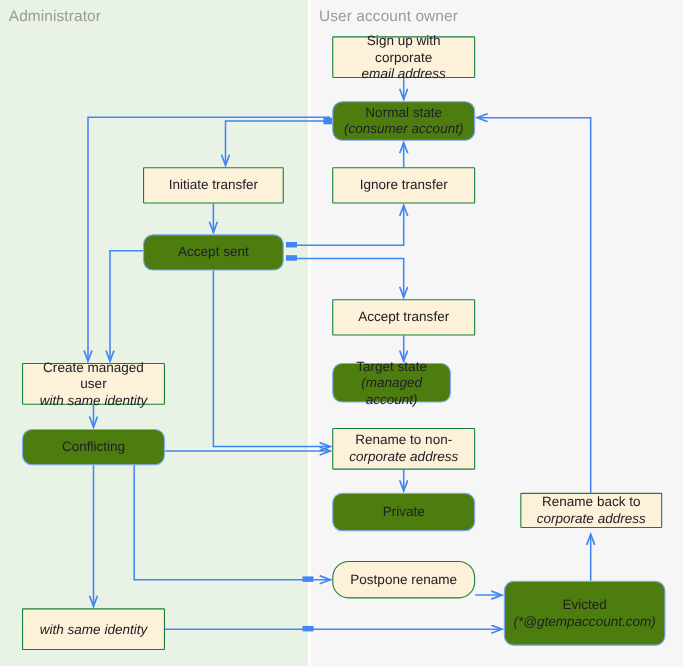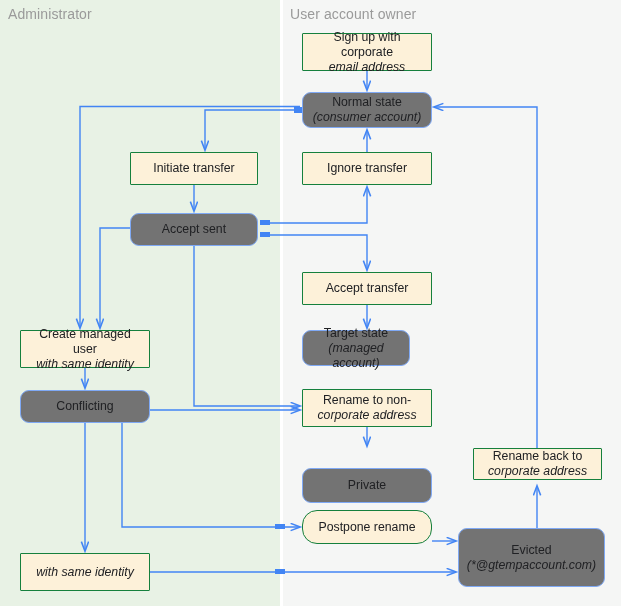--- a/index.html
+++ b/index.html
@@ -8,21 +8,21 @@
   .lane{position:absolute;top:0;height:606px;}
   #lane-admin{left:0;width:280px;background:#e8f2e5;}
   #lane-user{left:283px;width:338px;background:#f5f6f5;}
   .lane-label{position:absolute;top:6px;font-size:14px;color:#9a9a9a;letter-spacing:.1px;}
   #lane-admin-label{left:8px;}
   #lane-user-label{left:290px;}
   svg#wires{position:absolute;left:0;top:0;width:621px;height:606px;overflow:visible;}
   .node{position:absolute;box-sizing:border-box;display:flex;align-items:center;justify-content:center;
         text-align:center;font-size:12.3px;color:#202124;line-height:15px;padding:2px 6px;}
   .node.action{background:#fdf1d9;border:1px solid #15803d;border-radius:1px;}
-  .node.state{background:#737373;border:1px solid #7fa9f5;border-radius:9px;}
+  .node.state{background:#4d7c0f;border:1px solid #7fa9f5;border-radius:9px;}
   .node .ln2{font-style:italic;}
   .node span{display:block;}
 </style>
 </head>
 <body>
 
 <div id="canvas">
 
   <div class="lane" id="lane-admin"></div>
   <div class="lane" id="lane-user"></div>
@@ -133,21 +133,21 @@
         <div>
           <span>Rename to non-</span>
           <span class="ln2">corporate address</span>
         </div>
       </div>
       <div class="node state" style="left: 20px; top: 390px; width: 130px; height: 33px;">
         <div>
           <span>Conflicting</span>
         </div>
       </div>
-      <div class="node state" style="left: 302px; top: 468px; width: 130px; height: 35px;">
+      <div class="node state" style="left: 302px; top: 448px; width: 130px; height: 35px;">
         <div>
           <span>Private</span>
         </div>
       </div>
       <div class="node action" style="left: 473px; top: 448px; width: 129px; height: 32px;">
         <div>
           <span>Rename back to</span>
           <span class="ln2">corporate address</span>
         </div>
       </div>

